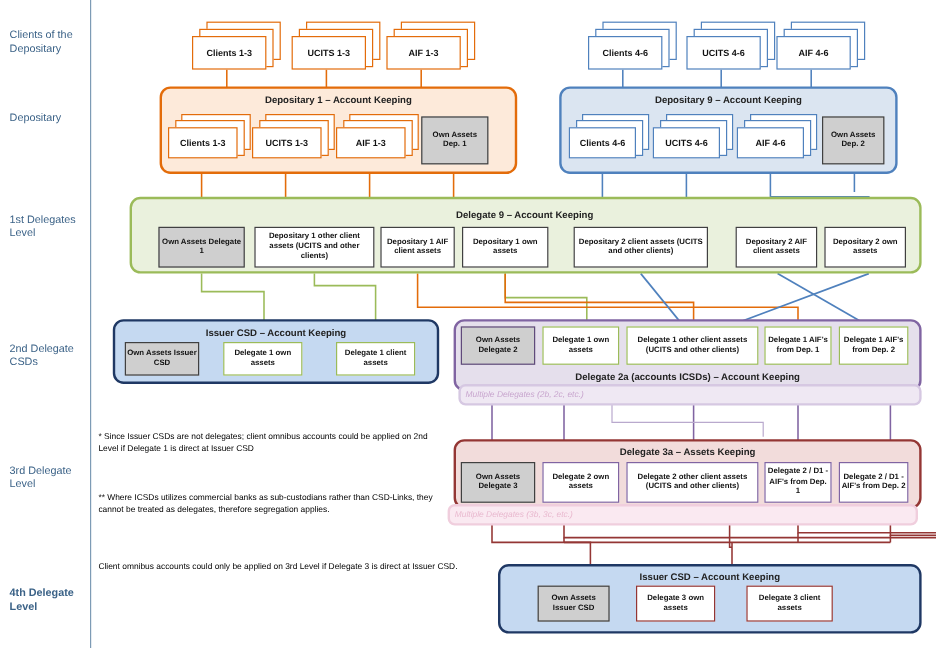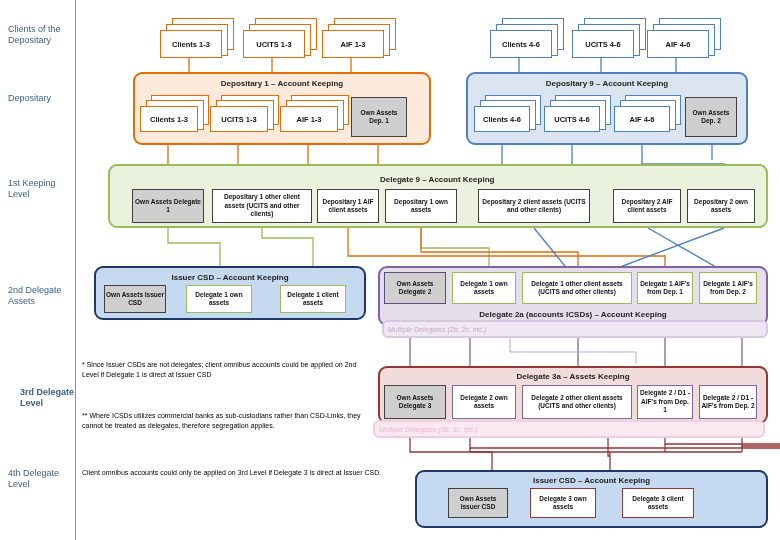--- a/index.html
+++ b/index.html
@@ -33,24 +33,24 @@
 </style>
 </head>
 <body>
 
 <div id="canvas">
 
   <div class="divider"></div>
 
   <div class="abs lvl-label" style="left:8px;top:24px;width:62px;">Clients of the Depositary</div>
   <div class="abs lvl-label" style="left:8px;top:93px;width:62px;">Depositary</div>
-  <div class="abs lvl-label" style="left:8px;top:178px;width:62px;">1st Keeping Level</div>
-  <div class="abs lvl-label" style="left:8px;top:285px;width:62px;">2nd Delegate Assets</div>
-  <div class="abs lvl-label" style="left:20px;top:387px;width:62px;font-weight:bold;">3rd Delegate Level</div>
-  <div class="abs lvl-label" style="left:8px;top:468px;width:62px;">4th Delegate Level</div>
+  <div class="abs lvl-label" style="left:8px;top:178px;width:62px;">1st Delegates Level</div>
+  <div class="abs lvl-label" style="left:8px;top:285px;width:62px;">2nd Delegate CSDs</div>
+  <div class="abs lvl-label" style="left:8px;top:387px;width:62px;">3rd Delegate Level</div>
+  <div class="abs lvl-label" style="left:8px;top:489px;width:62px;font-weight:bold;">4th Delegate Level</div>
 
   <svg viewBox="0 0 780 540">
     <defs>
       <marker id="ar-or" markerWidth="6" markerHeight="6" refX="5" refY="3" orient="auto">
         <path d="M0,0 L6,3 L0,6 z" fill="#E36C0A"></path>
       </marker>
       <marker id="ar-bl" markerWidth="6" markerHeight="6" refX="5" refY="3" orient="auto">
         <path d="M0,0 L6,3 L0,6 z" fill="#4F81BD"></path>
       </marker>
       <marker id="ar-gr" markerWidth="6" markerHeight="6" refX="5" refY="3" orient="auto">

